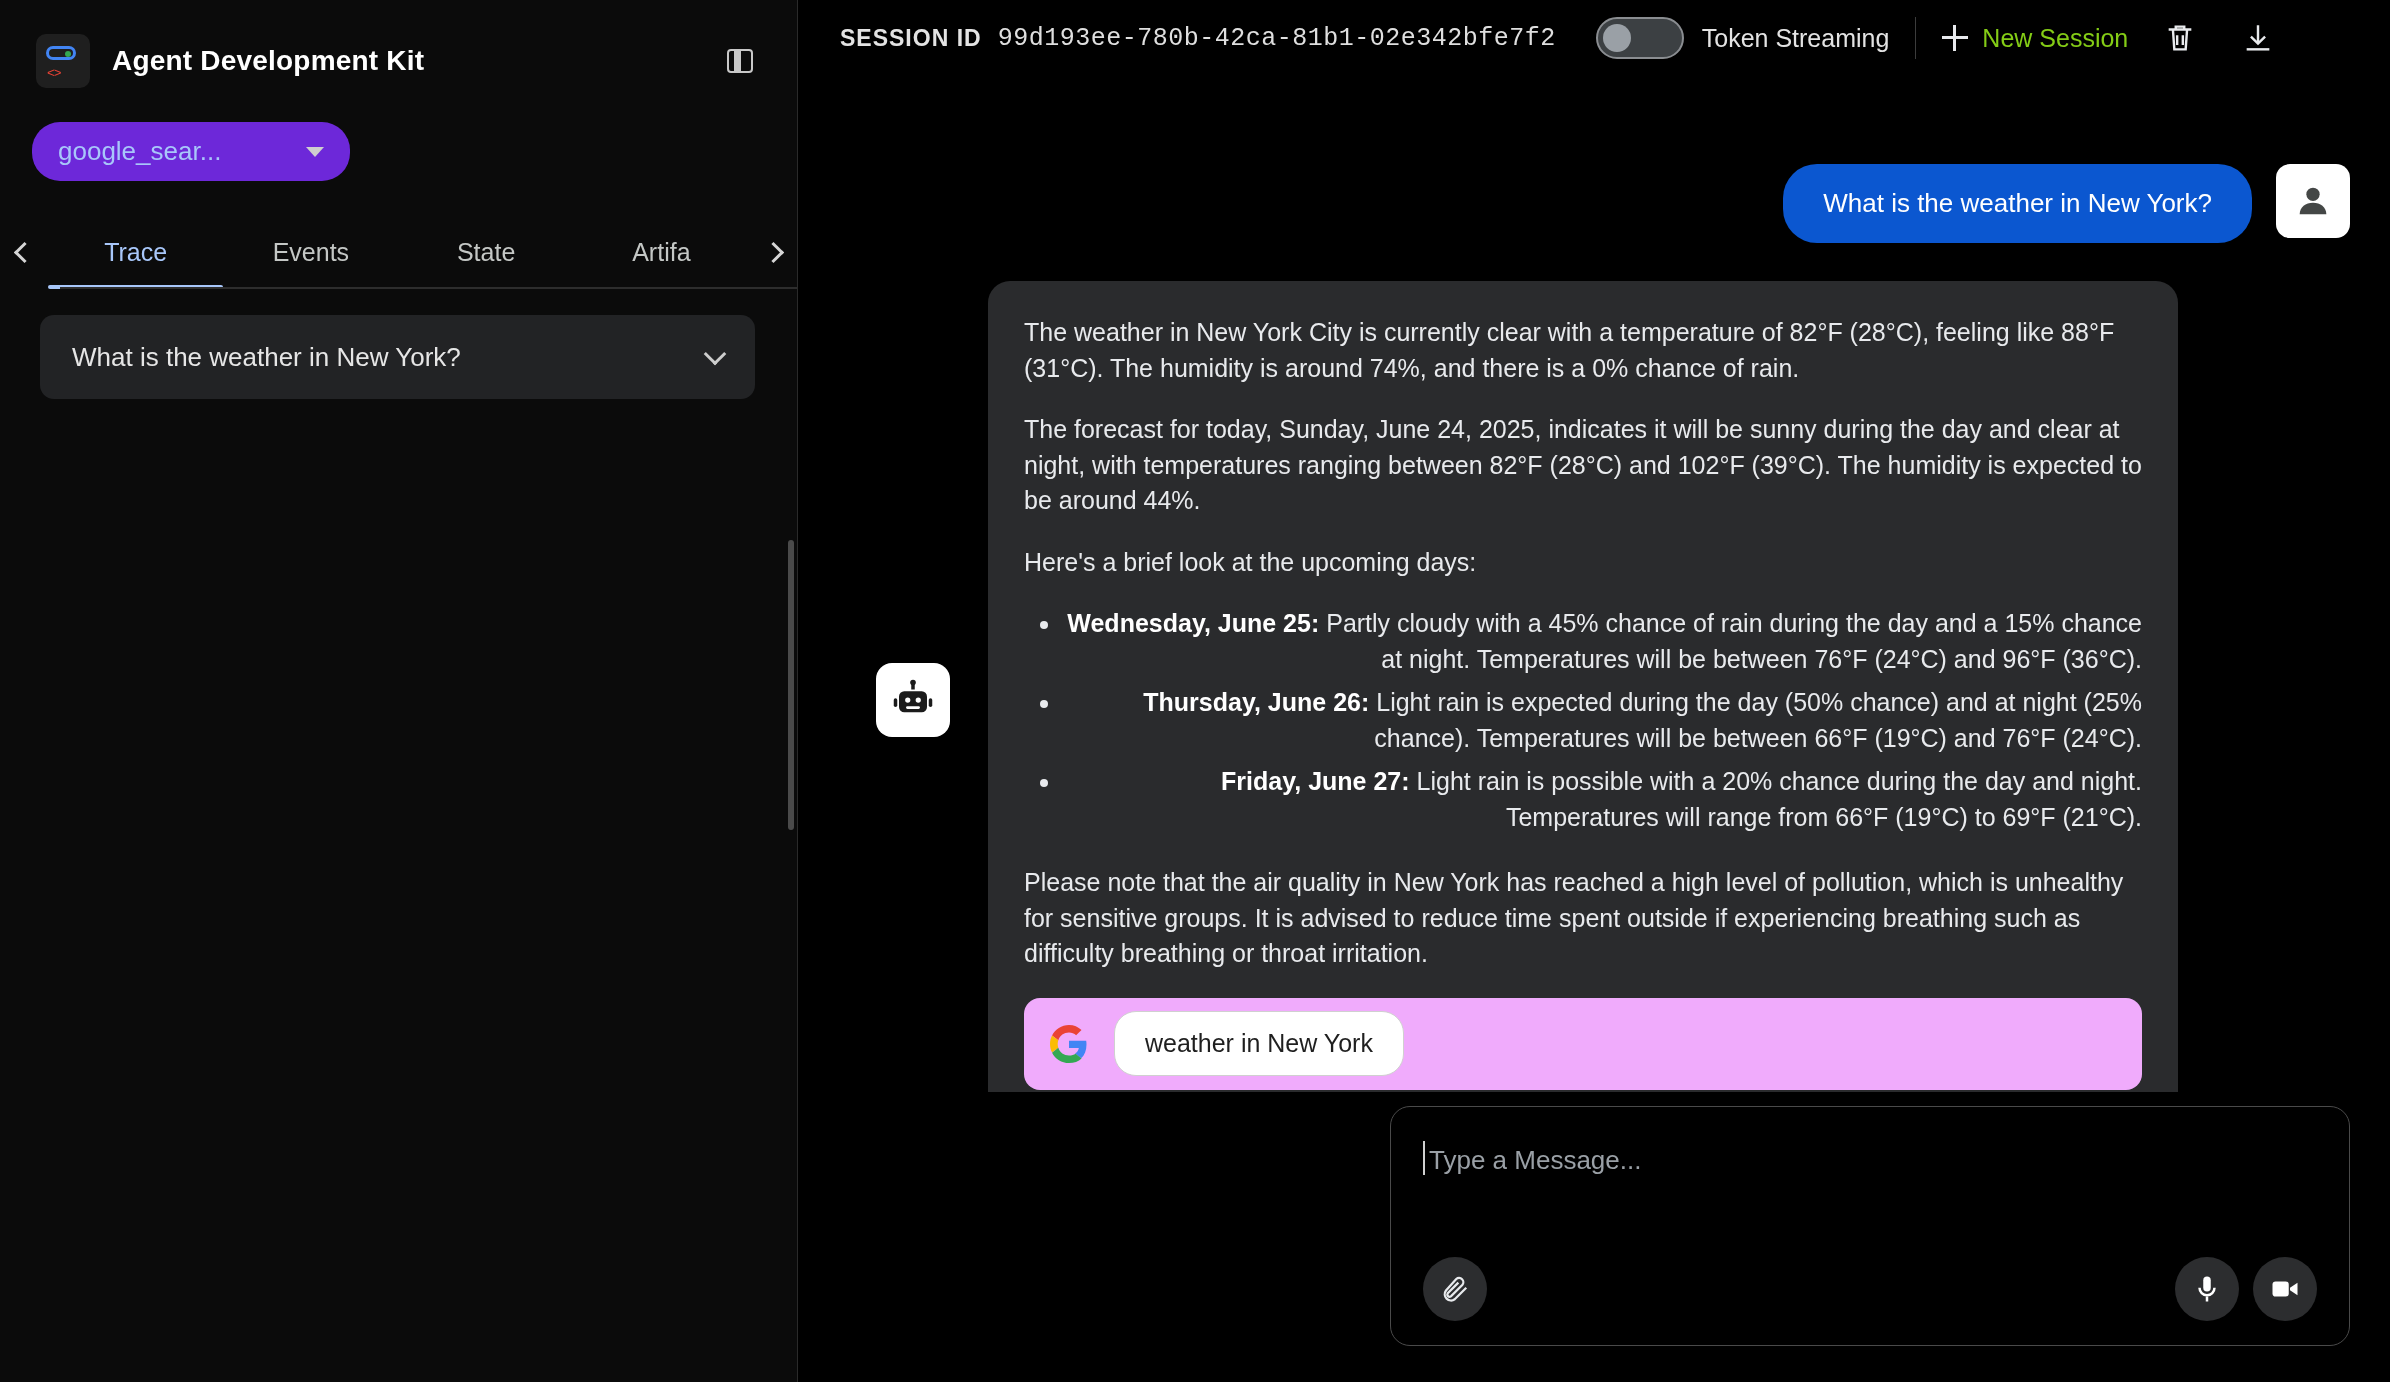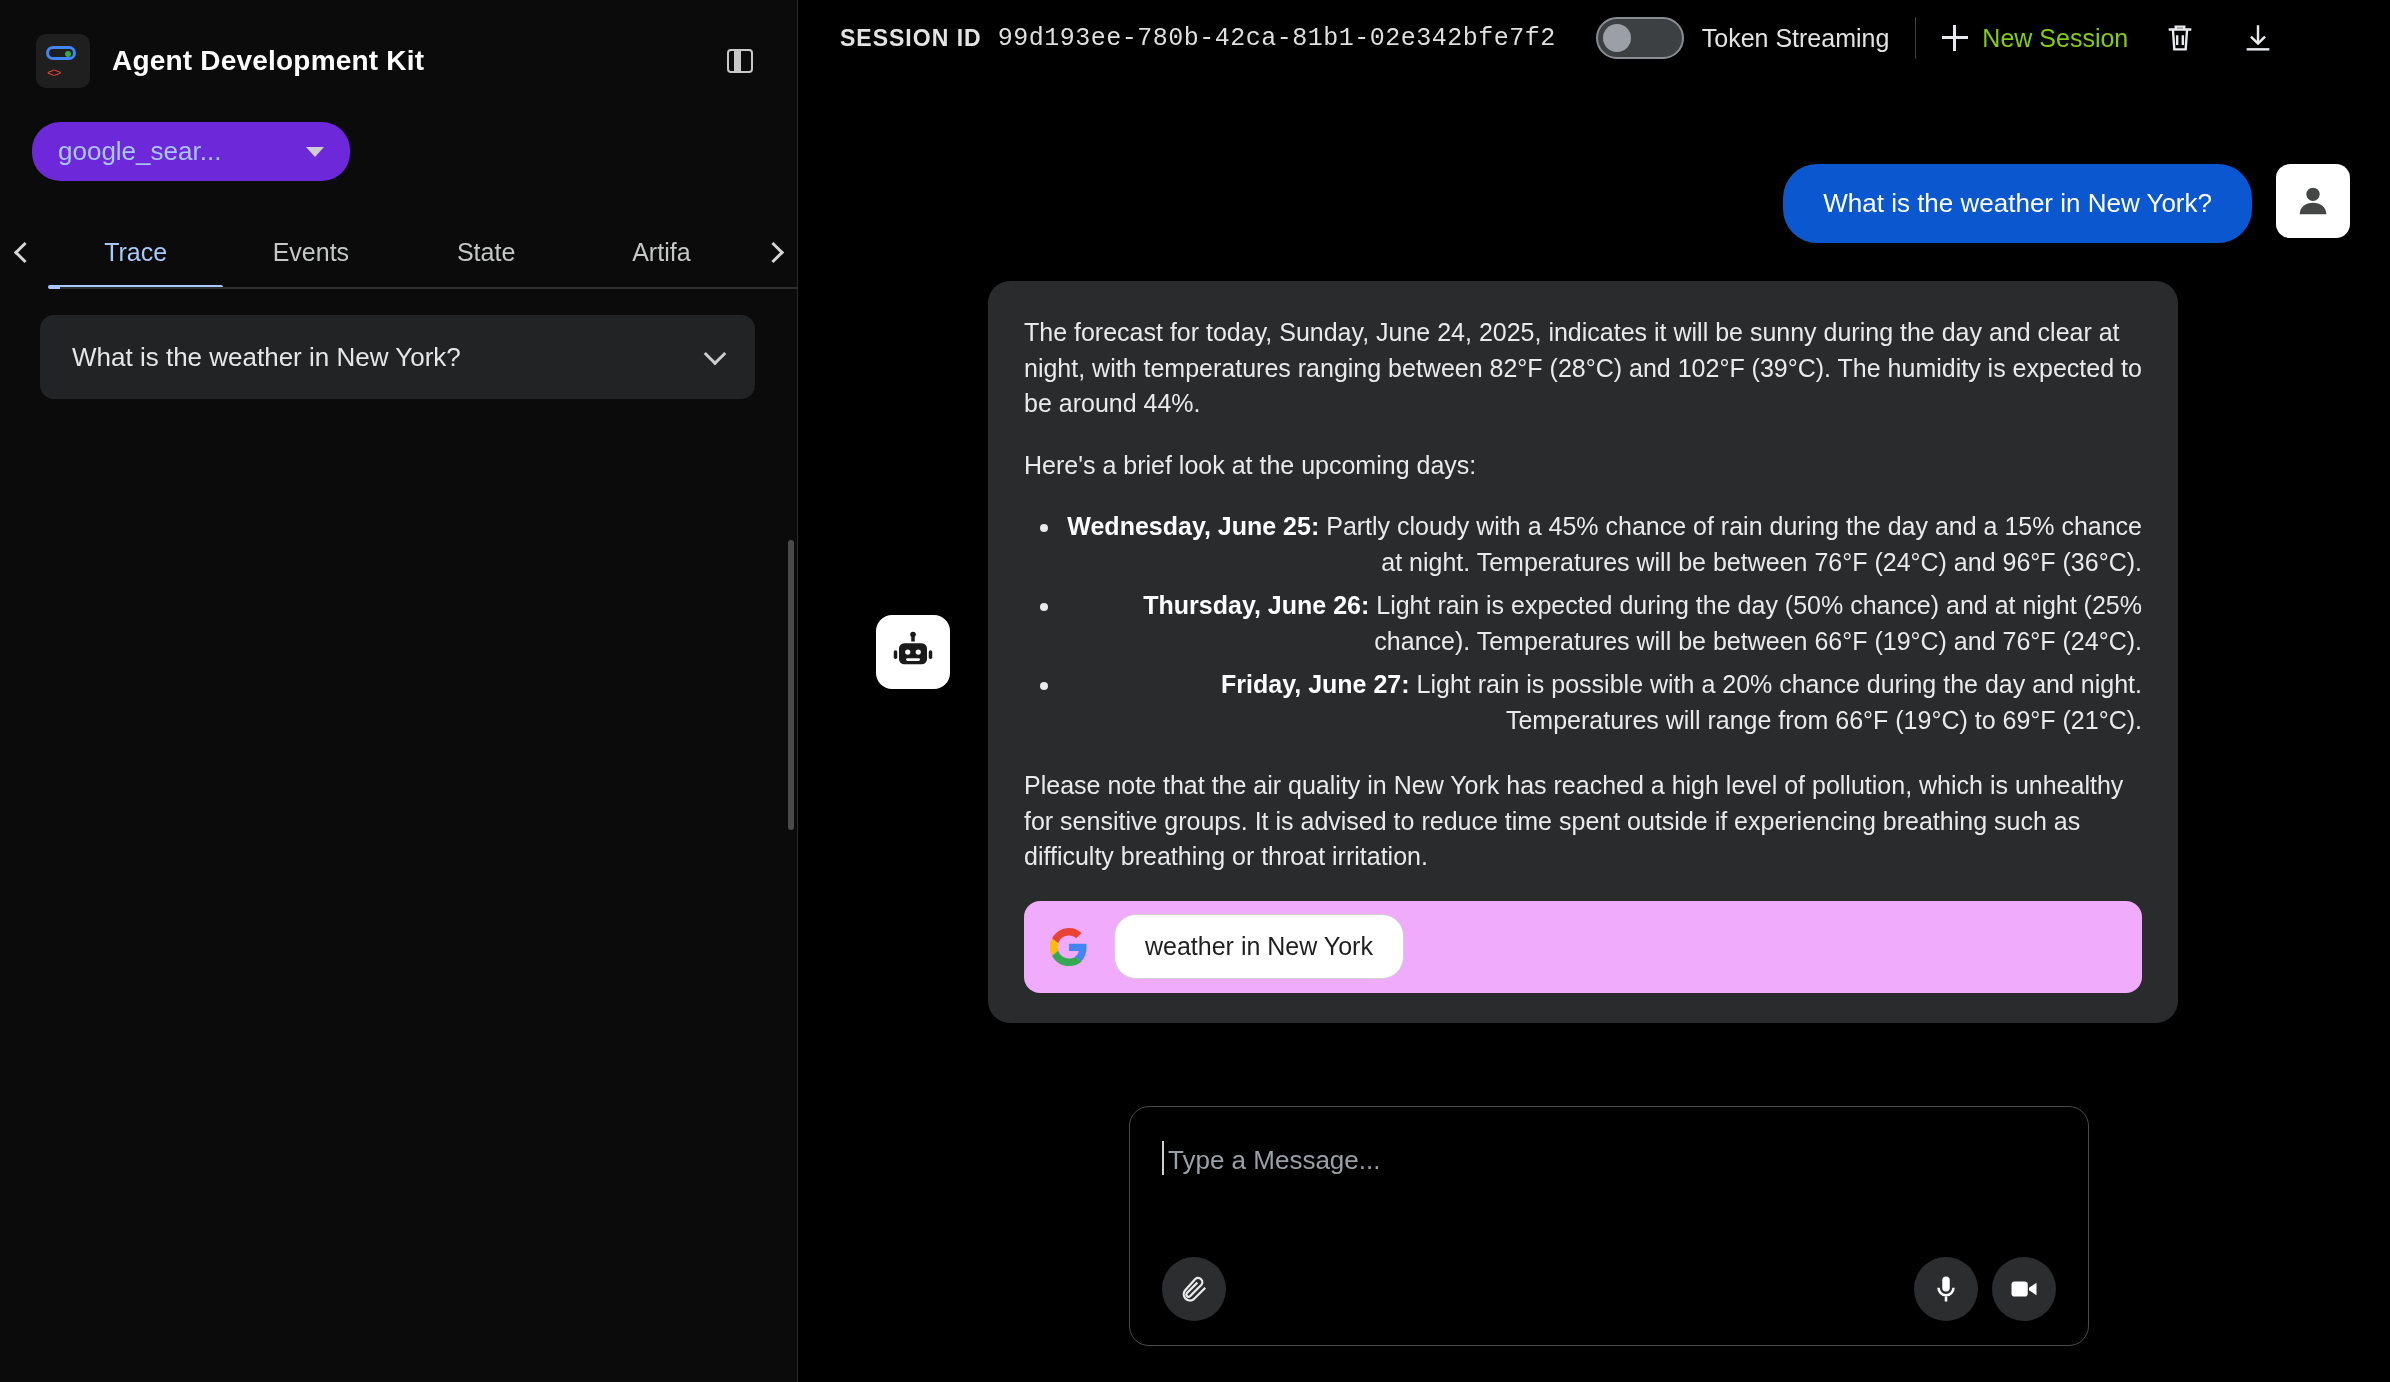--- a/index.html
+++ b/index.html
@@ -381,23 +381,23 @@
     border: 1px solid #d0d0d0;
     border-radius: 22px;
     padding: 14px 30px;
     color: #1f1f1f;
     font-size: 25px;
     background: #fff;
   }
 
   
   .composer-wrap {
-    padding: 8px 40px 36px 40px;
-    display: flex;
-    justify-content: center;
+    padding: 14px 40px 36px 40px;
+    display: flex;
+    justify-content: flex-end;
   }
   .composer {
     width: 960px;
     margin-left: 30px;
     border: 1px solid #4a4a4a;
     border-radius: 20px;
     background: #000;
     padding: 28px 32px 24px 32px;
     height: 240px;
     display: flex;
@@ -544,20 +544,21 @@
               <rect x="1" y="11" width="2" height="5" rx="1"></rect>
               <rect x="21" y="11" width="2" height="5" rx="1"></rect>
               <circle cx="9" cy="12" r="1.5" fill="#ffffff"></circle>
               <circle cx="15" cy="12" r="1.5" fill="#ffffff"></circle>
               <rect x="8" y="15.5" width="8" height="1.6" rx="0.8" fill="#ffffff"></rect>
             </svg>
           </div>
         </div>
 
         <div class="bot-bubble">
+          <p>The weather in New York City is currently clear with a temperature of 82°F (28°C), feeling like 88°F (31°C). The humidity is around 74%, and there is a 0% chance of rain.</p>
           <p>The forecast for today, Sunday, June 24, 2025, indicates it will be sunny during the day and clear at night, with temperatures ranging between 82°F (28°C) and 102°F (39°C). The humidity is expected to be around 44%.</p>
           <p>Here's a brief look at the upcoming days:</p>
           <ul>
             <li><b>Wednesday, June 25:</b><span> Partly cloudy with a 45% chance of rain during the day and a 15% chance at night. Temperatures will be between 76°F (24°C) and 96°F (36°C).</span></li>
             <li><b>Thursday, June 26:</b><span> Light rain is expected during the day (50% chance) and at night (25% chance). Temperatures will be between 66°F (19°C) and 76°F (24°C).</span></li>
             <li><b>Friday, June 27:</b><span> Light rain is possible with a 20% chance during the day and night. Temperatures will range from 66°F (19°C) to 69°F (21°C).</span></li>
           </ul>
           <p>Please note that the air quality in New York has reached a high level of pollution, which is unhealthy for sensitive groups. It is advised to reduce time spent outside if experiencing breathing such as difficulty breathing or throat irritation.</p>
 
           <div class="search-chip">

